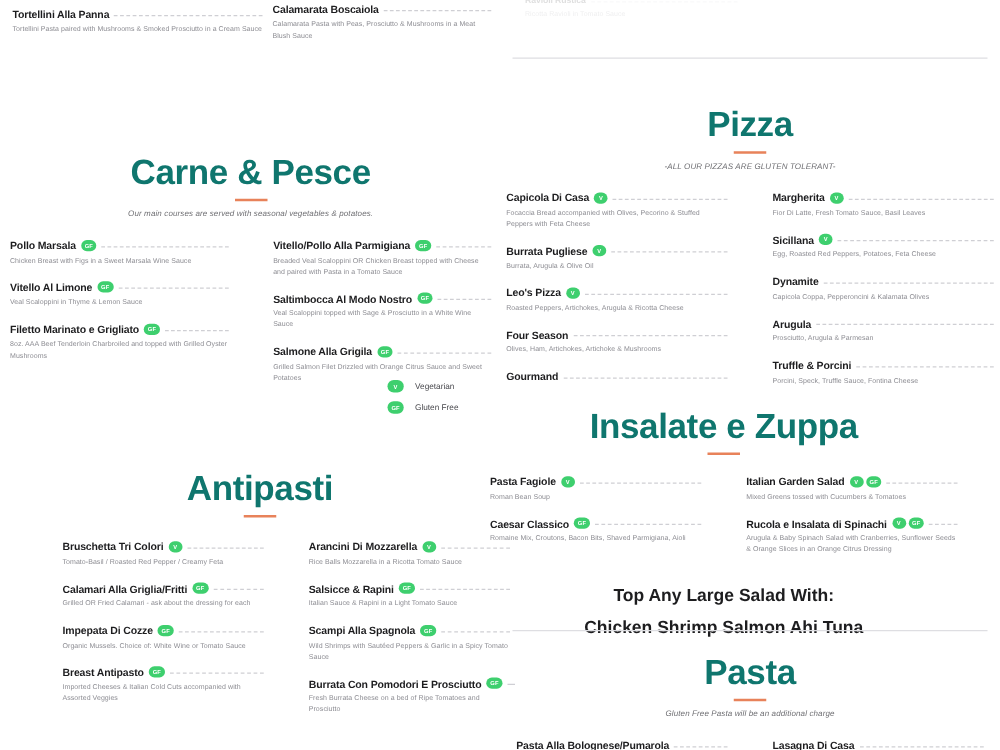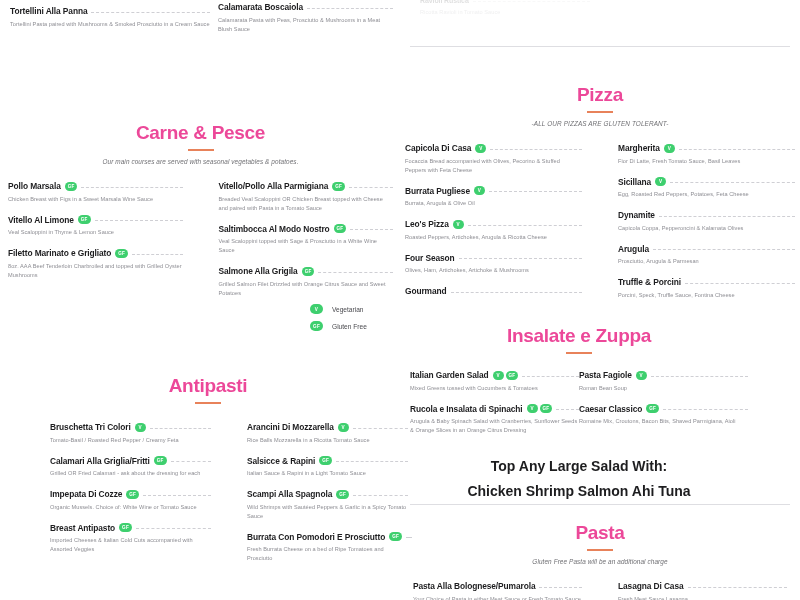--- a/index.html
+++ b/index.html
@@ -11,23 +11,23 @@
     overflow: hidden;
   }
   .page { position: relative; width: 800px; height: 600px; }
 
   
   .panel { position: absolute; }
 
   
   .section-title {
     text-align: center;
-    font-size: 19px;
+    font-size: 28px;
     font-weight: bold;
-    color: #ec4899;
+    color: #0f766e;
     letter-spacing: -0.3px;
   }
   .section-rule {
     width: 26px; height: 2px;
     background: #e8825a;
     margin: 5px auto 0;
   }
   .section-sub {
     text-align: center;
     font-size: 6.4px;
@@ -316,20 +316,42 @@
     <div class="legend-row">
       <span class="badge">GF</span>
       <span class="legend-label">Gluten Free</span>
     </div>
   </div>
 
   <div class="panel" style="left:384px; top:325px; width:390px;">
     <div class="section-title">Insalate e Zuppa</div>
     <div class="section-rule"></div>
     <div class="items" style="margin-top:16px; padding:0 8px;">
+      <div class="col pad-r">
+          <div class="item">
+            <div class="item-head">
+              <span class="item-name">Pasta Fagiole</span>
+              <span class="badges">
+                <span class="badge">V</span>
+              </span>
+              <span class="leader"></span>
+            </div>
+            <div class="item-desc">Roman Bean Soup</div>
+          </div>
+          <div class="item">
+            <div class="item-head">
+              <span class="item-name">Caesar Classico</span>
+              <span class="badges">
+                <span class="badge">GF</span>
+              </span>
+              <span class="leader"></span>
+            </div>
+            <div class="item-desc">Romaine Mix, Croutons, Bacon Bits, Shaved Parmigiana, Aioli</div>
+          </div>
+        </div>
       <div class="col pad-l">
           <div class="item">
             <div class="item-head">
               <span class="item-name">Italian Garden Salad</span>
               <span class="badges">
                 <span class="badge">V</span>
                 <span class="badge">GF</span>
               </span>
               <span class="leader"></span>
             </div>
@@ -338,42 +360,20 @@
           <div class="item">
             <div class="item-head">
               <span class="item-name">Rucola e Insalata di Spinachi</span>
               <span class="badges">
                 <span class="badge">V</span>
                 <span class="badge">GF</span>
               </span>
               <span class="leader"></span>
             </div>
             <div class="item-desc">Arugula &amp; Baby Spinach Salad with Cranberries, Sunflower Seeds &amp; Orange Slices in an Orange Citrus Dressing</div>
-          </div>
-        </div>
-      <div class="col pad-r">
-          <div class="item">
-            <div class="item-head">
-              <span class="item-name">Pasta Fagiole</span>
-              <span class="badges">
-                <span class="badge">V</span>
-              </span>
-              <span class="leader"></span>
-            </div>
-            <div class="item-desc">Roman Bean Soup</div>
-          </div>
-          <div class="item">
-            <div class="item-head">
-              <span class="item-name">Caesar Classico</span>
-              <span class="badges">
-                <span class="badge">GF</span>
-              </span>
-              <span class="leader"></span>
-            </div>
-            <div class="item-desc">Romaine Mix, Croutons, Bacon Bits, Shaved Parmigiana, Aioli</div>
           </div>
         </div>
     </div>
     <div class="callout" style="margin-top:8px;">
       <div>Top Any Large Salad With:</div>
       <div>Chicken Shrimp Salmon Ahi Tuna</div>
     </div>
   </div>
 
   <div class="panel" style="left:8px; top:375px; width:400px;">

